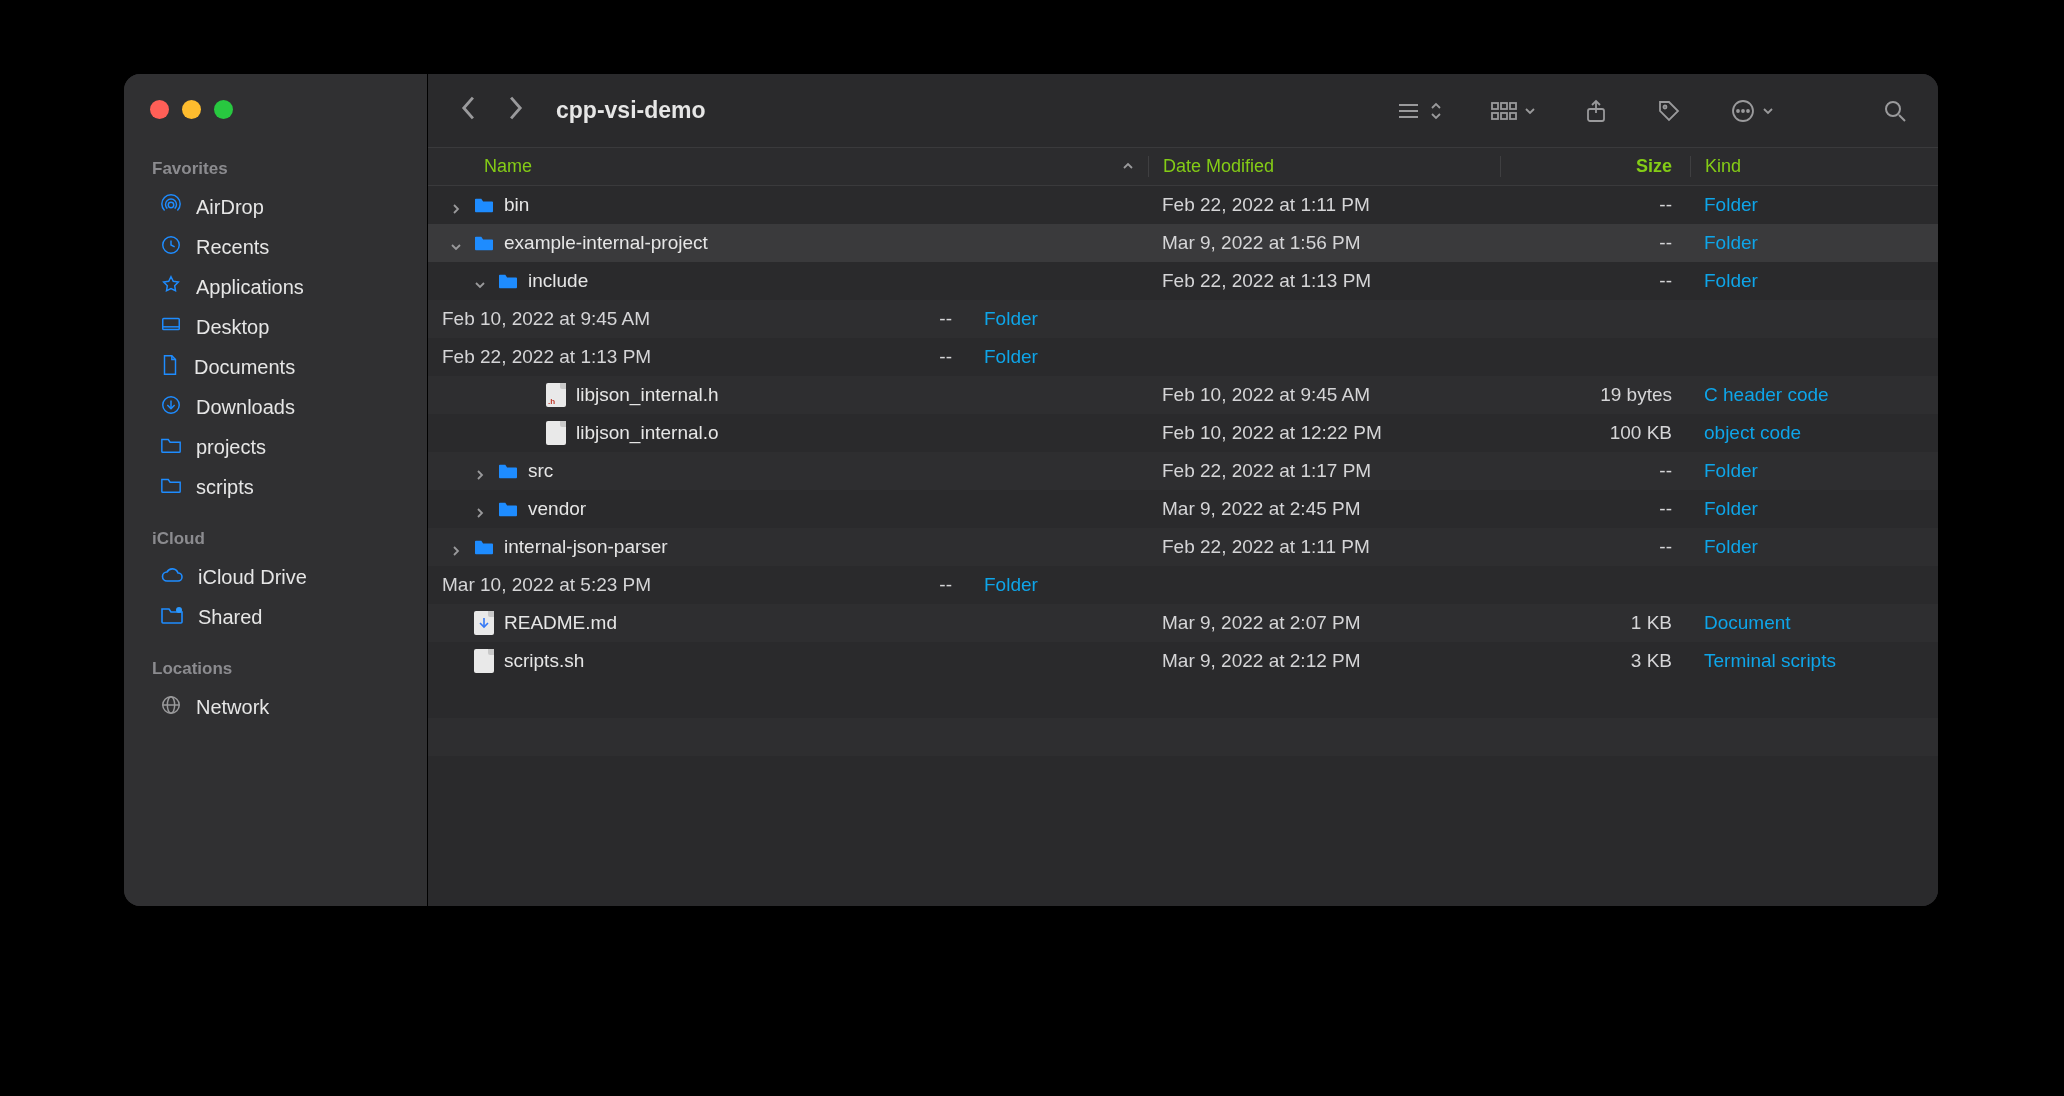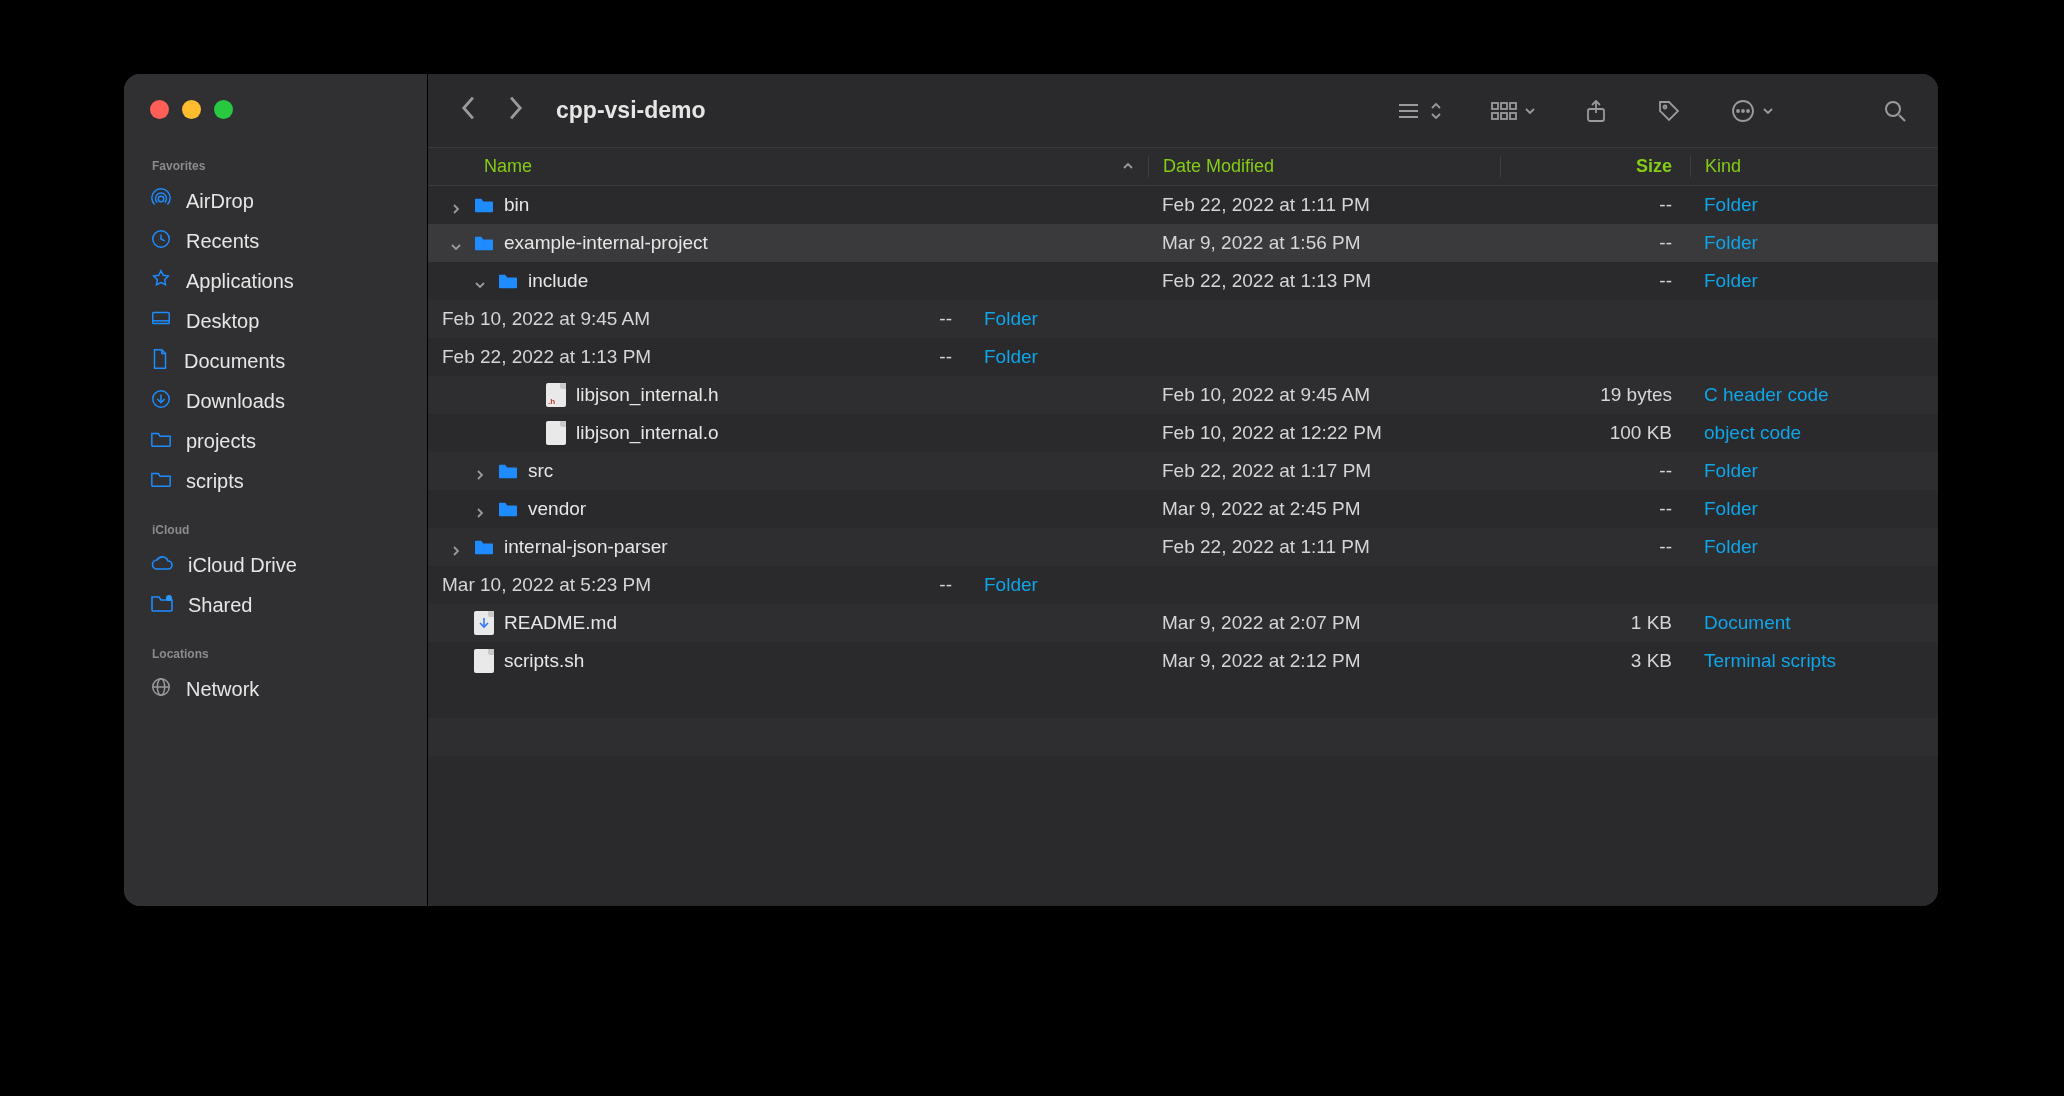--- a/index.html
+++ b/index.html
@@ -13,22 +13,22 @@
     display: flex;
   }
 
   
   .sidebar { width: 304px; height: 100%; background: #303032; border-right: 1px solid #000; padding-top: 20px; }
   .traffic { display: flex; gap: 13px; padding: 6px 0 24px 26px; }
   .traffic .dot { width: 19px; height: 19px; border-radius: 50%; }
   .dot.red { background: #ff5f57; } .dot.yel { background: #febc2e; } .dot.grn { background: #28c840; }
 
   .side-section { padding: 4px 0 6px 0; }
-  .side-heading { color: #8b8b8f; font-weight: 600; font-size: 12px; padding: 12px 0 8px 28px; }
-  .side-item { display: flex; align-items: center; gap: 14px; height: 40px; padding-left: 26px; cursor: default; }
+  .side-heading { color: #8b8b8f; font-weight: 600; font-size: 17px; padding: 12px 0 8px 28px; }
+  .side-item { display: flex; align-items: center; gap: 14px; height: 40px; padding-left: 36px; cursor: default; }
   .side-item .lbl { color: #e6e6e6; font-size: 20px; }
   .side-item svg, .side-item .glyph { color: #1e8cff; }
 
   
   .content { flex: 1; display: flex; flex-direction: column; background: #2a2a2c; }
   .toolbar { height: 74px; display: flex; align-items: center; padding: 0 22px 0 22px; border-bottom: 1px solid #3a3a3c; }
   .nav-btns { display: flex; gap: 28px; padding: 0 18px 0 10px; }
   .nav-btn svg { stroke: #9a9a9c; }
   .title { font-size: 23px; font-weight: 600; color: #e6e6e6; padding-left: 14px; }
   .toolbar-spacer { flex: 1; }

